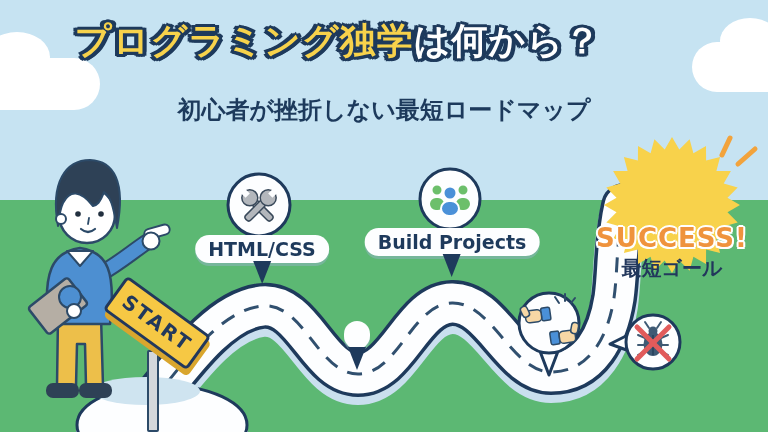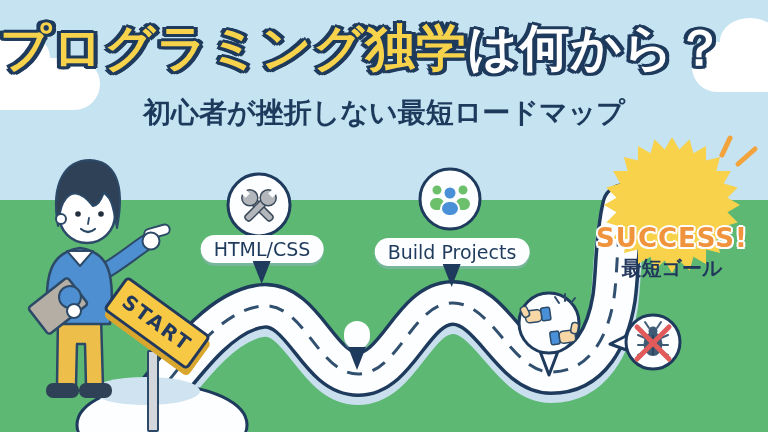--- a/index.html
+++ b/index.html
@@ -13,54 +13,54 @@
   .grass{position:absolute;left:0;top:200px;width:768px;height:232px;background:#5cb873;}
   .cloud{position:absolute;background:#ffffff;border-radius:60px;}
   .cloud::before{content:"";position:absolute;background:#ffffff;border-radius:50%;}
   .cloud-left{left:-30px;top:58px;width:130px;height:52px;}
   .cloud-left::before{width:66px;height:50px;left:14px;top:-26px;}
   .cloud-right{left:692px;top:42px;width:120px;height:50px;}
   .cloud-right::before{width:60px;height:46px;left:28px;top:-24px;}
   
   .title{
     position:absolute;left:0;top:20px;width:676px;text-align:center;
-    font-size:50px;font-weight:bold;line-height:1.15;white-space:nowrap;
+    font-size:36px;font-weight:bold;line-height:1.15;white-space:nowrap;
     letter-spacing:1px;z-index:2;
   }
   .t-outline{
     text-shadow:
       3px 0 0 #1e3a5c,-3px 0 0 #1e3a5c,0 3px 0 #1e3a5c,0 -3px 0 #1e3a5c,
       2.5px 2.5px 0 #1e3a5c,-2.5px 2.5px 0 #1e3a5c,
       2.5px -2.5px 0 #1e3a5c,-2.5px -2.5px 0 #1e3a5c,
       4px 2px 0 #1e3a5c,-4px 2px 0 #1e3a5c,4px -2px 0 #1e3a5c,-4px -2px 0 #1e3a5c;
   }
   .title .hl{color:#f7d24b;}
   .title .rest{color:#ffffff;}
   .subtitle{
     position:absolute;left:0;top:94px;width:768px;text-align:center;
-    font-size:28px;font-weight:bold;color:#1d3a5c;z-index:2;white-space:nowrap;
+    font-size:24px;font-weight:bold;color:#1d3a5c;z-index:2;white-space:nowrap;
   }
   
   .scene{position:absolute;left:0;top:0;width:768px;height:432px;z-index:3;}
   
   .pill{
     position:absolute;transform:translateX(-50%);
     height:28px;padding:0 13px;border-radius:15px;background:#fdfeff;
     display:flex;align-items:center;justify-content:center;
-    font-size:19px;font-weight:normal;color:#1e3a5c;white-space:nowrap;
+    font-size:19px;font-weight:bold;color:#1e3a5c;white-space:nowrap;
     box-shadow:0 3px 0 rgba(150,180,205,.45);z-index:5;
   }
   .pill .tail{
     position:absolute;left:50%;top:26px;transform:translateX(-50%);
     width:0;height:0;border-left:9px solid transparent;border-right:9px solid transparent;
     border-top:23px solid #1e3a5c;
   }
   .pill-html{left:262px;top:235px;}
   .pill-python{left:357px;top:321px;}
-  .pill-build{left:452px;top:238px;}
+  .pill-build{left:452px;top:228px;}
   
   .start-post{
     position:absolute;left:147px;top:350px;width:8px;height:78px;
     background:#d3d7db;border:2px solid #2c4a68;border-radius:2px;z-index:4;
   }
   .start-sign{
     position:absolute;left:105px;top:302px;width:98px;height:36px;
     background:#f6c844;border:3px solid #22385c;border-radius:5px;
     transform:rotate(36deg);box-shadow:4px 5px 0 #d9a62e;
     display:flex;align-items:center;justify-content:center;

